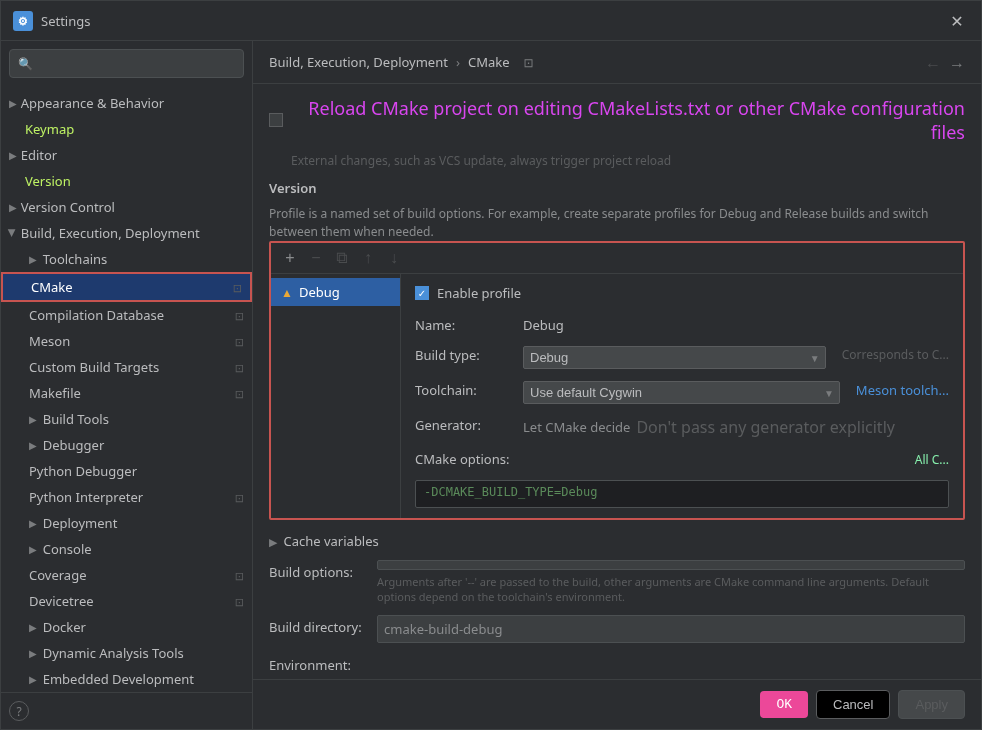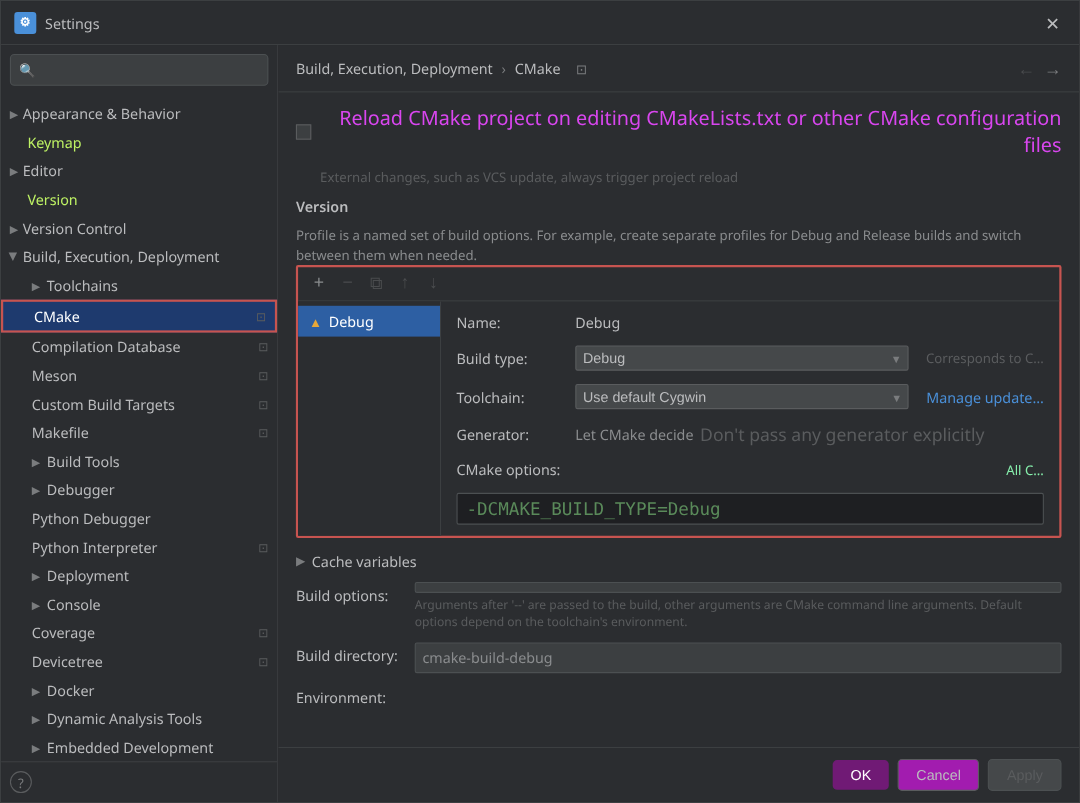--- a/index.html
+++ b/index.html
@@ -314,21 +314,20 @@
     }
     .enable-row {
       display: flex;
       align-items: center;
       gap: 8px;
       margin-bottom: 4px;
     }
 
     .form-row {
       display: flex;
-      align-items: center;
       gap: 8px;
       margin-bottom: 2px;
     }
     .form-label {
       width: 100px;
       color: #bbbcbe;
       font-size: 13px;
       flex-shrink: 0;
     }
     .form-value {
@@ -384,21 +383,21 @@
       align-items: center;
       justify-content: space-between;
       margin-bottom: 2px;
     }
     .all-link { color: #86efac; font-size: 12px; cursor: pointer; margin-left: 39px; }
 
     .cmake-input-area {
       background: #1e1f22;
       border: 1px solid #4c5052;
       padding: 4px 8px;
-      font-size: 16px;
+      font-size: 12px;
       color: #5a8a5a;
       border-radius: 2px;
       font-family: monospace;
       min-height: 28px;
     }
 
     
     .cache-row {
       display: flex;
       align-items: center;
@@ -461,25 +460,26 @@
       flex-shrink: 0;
     }
     .btn {
       padding: 6px 16px;
       border-radius: 4px;
       font-size: 13px;
       cursor: pointer;
       border: none;
     }
     .btn-primary {
-      background: #701a75;
+      background: #ec4899;
       color: #fff;
+      font-family: Liberation Mono, monospace;
     }
     .btn-secondary {
-      background: #a21caf;
+      background: #000000;
       color: #bbbcbe;
       border: 1px solid #5a5c5e;
     }
     .btn-apply {
       background: #45484a;
       color: #5a5c5e;
       border: 1px solid #4c5052;
       cursor: default;
     }
   </style>
@@ -664,20 +664,24 @@
 
             <div class="profiles-list">
               <div class="profile-item active">
                 <span class="profile-triangle">▲</span>
                 <span>Debug</span>
               </div>
             </div>
 
             <div class="profile-settings">
 
+              <div class="enable-row">
+                <div class="checkbox checked"></div>
+                <span>Enable profile</span>
+              </div>
 
               <div class="form-row">
                 <span class="form-label">Name:</span>
                 <span class="form-value">Debug</span>
               </div>
 
               <div class="form-row">
                 <span class="form-label">Build type:</span>
                 <div class="form-select-wrap">
                   <select class="form-select">
@@ -692,21 +696,21 @@
               </div>
 
               <div class="form-row">
                 <span class="form-label">Toolchain:</span>
                 <div class="form-select-wrap">
                   <select class="form-select">
                     <option>Use default  Cygwin</option>
                   </select>
                   <span class="select-arrow">▼</span>
                 </div>
-                <span class="manage-link">Manage update...</span>
+                <span class="manage-link">Meson toolch...</span>
               </div>
 
               <div class="form-row">
                 <span class="form-label">Generator:</span>
                 <div class="generator-input">
                   <span>Let CMake decide</span>
                   <span class="generator-hint">Don't pass any generator explicitly</span>
                 </div>
               </div>
 

